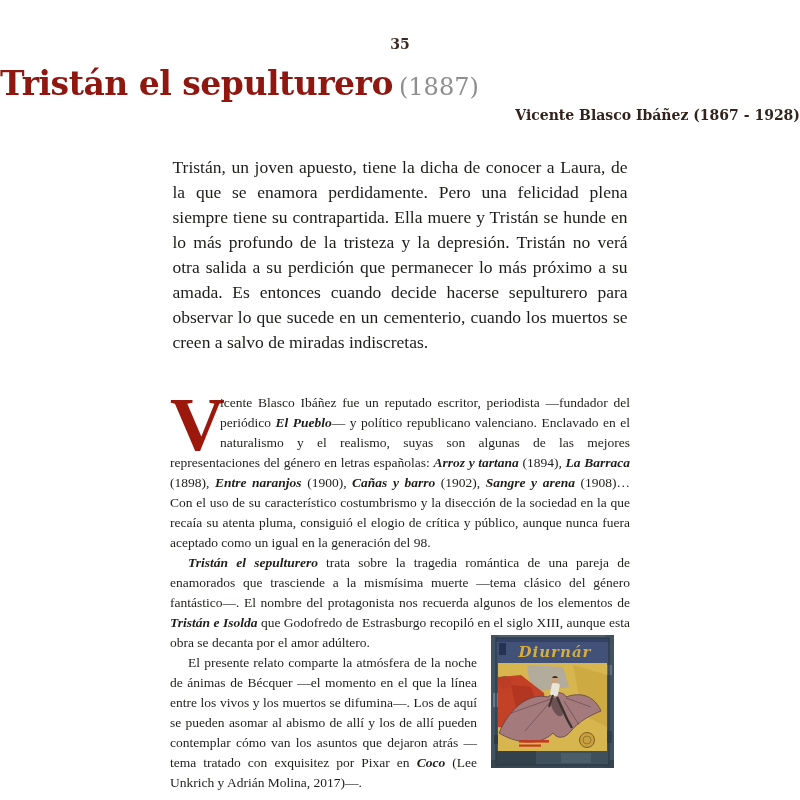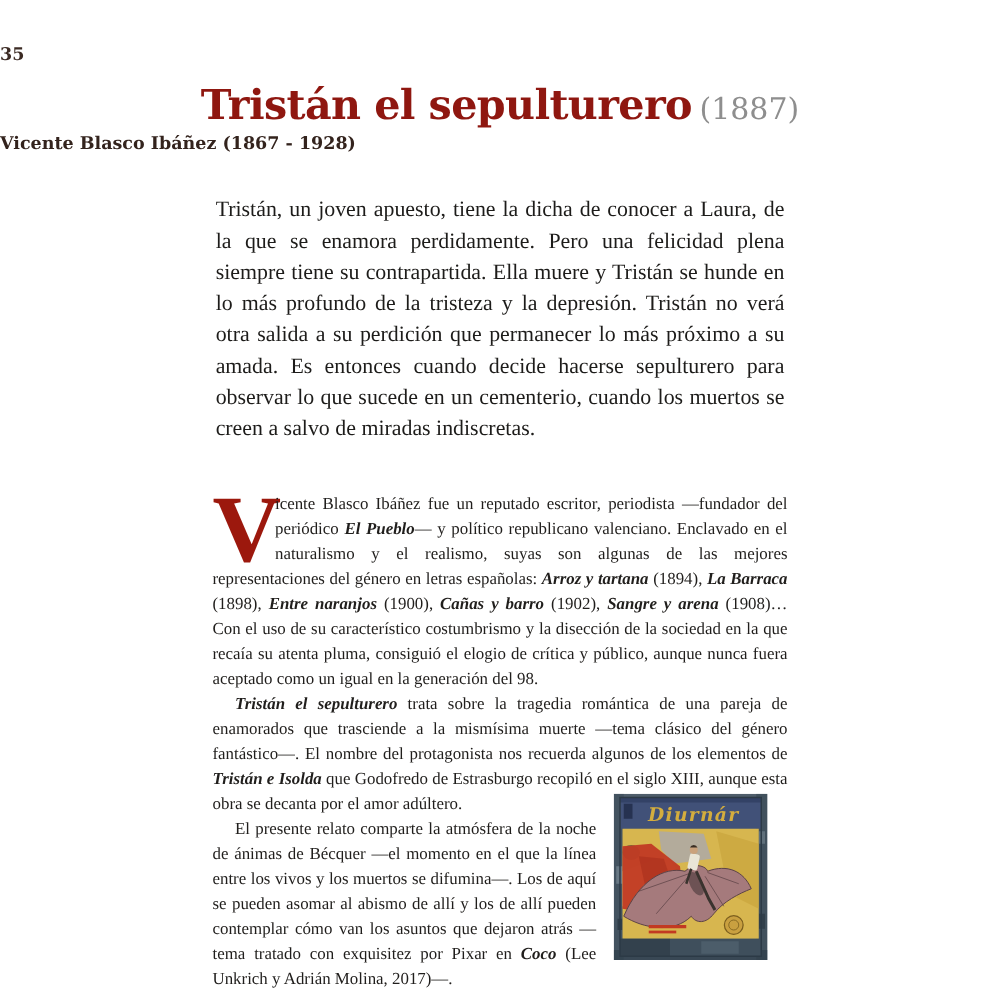--- a/index.html
+++ b/index.html
@@ -2,37 +2,37 @@
 <html lang="es"><head>
 <meta charset="utf-8">
 <style>
   html,body{margin:0;padding:0;background:#ffffff;}
   body{
     width:800px;height:800px;overflow:hidden;
     font-family:"Liberation Serif",serif;color:#1d1c1a;
     padding-top:36px;box-sizing:border-box;
   }
   .page-number{
-    text-align:left;
+    text-align:center;
     font-family:"DejaVu Serif",serif;
     font-weight:700;font-size:14px;color:#3b2a23;
   }
   .title-row{
-    text-align:center;margin-top:12px;white-space:nowrap;
+    text-align:left;margin-top:12px;white-space:nowrap;
   }
   .book-title{
     font-family:"DejaVu Serif",serif;font-weight:700;
     font-size:33px;letter-spacing:-0.5px;color:#8f1710;
   }
   .book-year{
     font-family:"DejaVu Serif",serif;font-weight:400;
     font-size:24px;color:#8e8e8e;margin-left:6px;
   }
   .author-line{
-    text-align:left;margin-top:4px;
+    text-align:right;margin-top:4px;
     font-family:"DejaVu Serif",serif;font-weight:700;
     font-size:14px;color:#33231d;
   }
   .synopsis{
     width:455px;margin:32px auto 0 auto;
     font-size:17.5px;line-height:25px;
     text-align:justify;color:#1d1c1a;
   }
   .essay{
     width:460px;margin:38px 0 0 170px;

